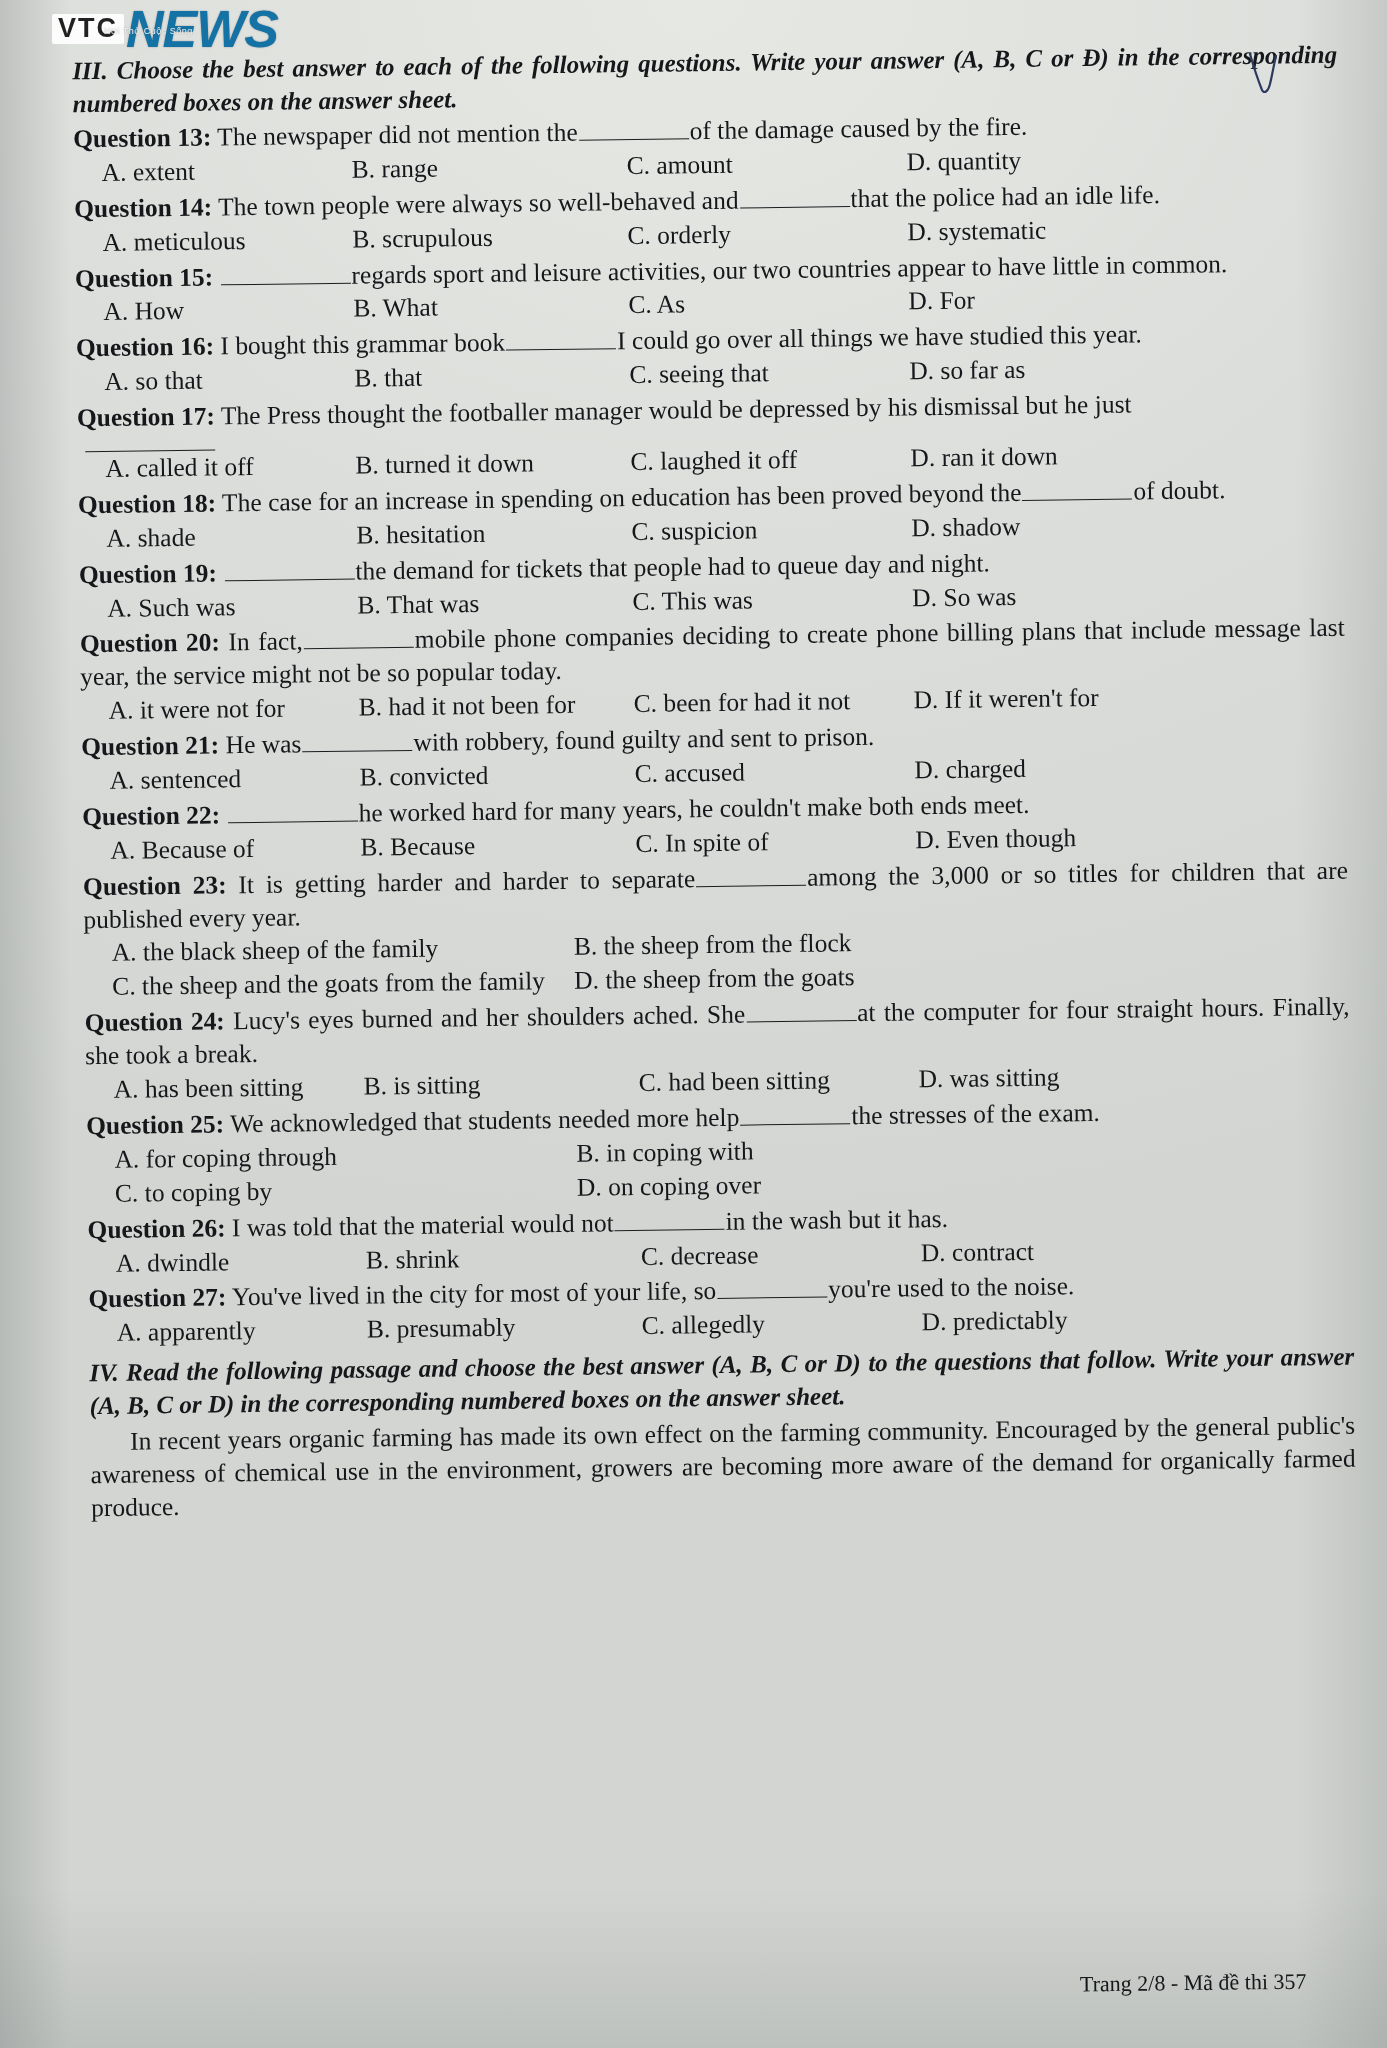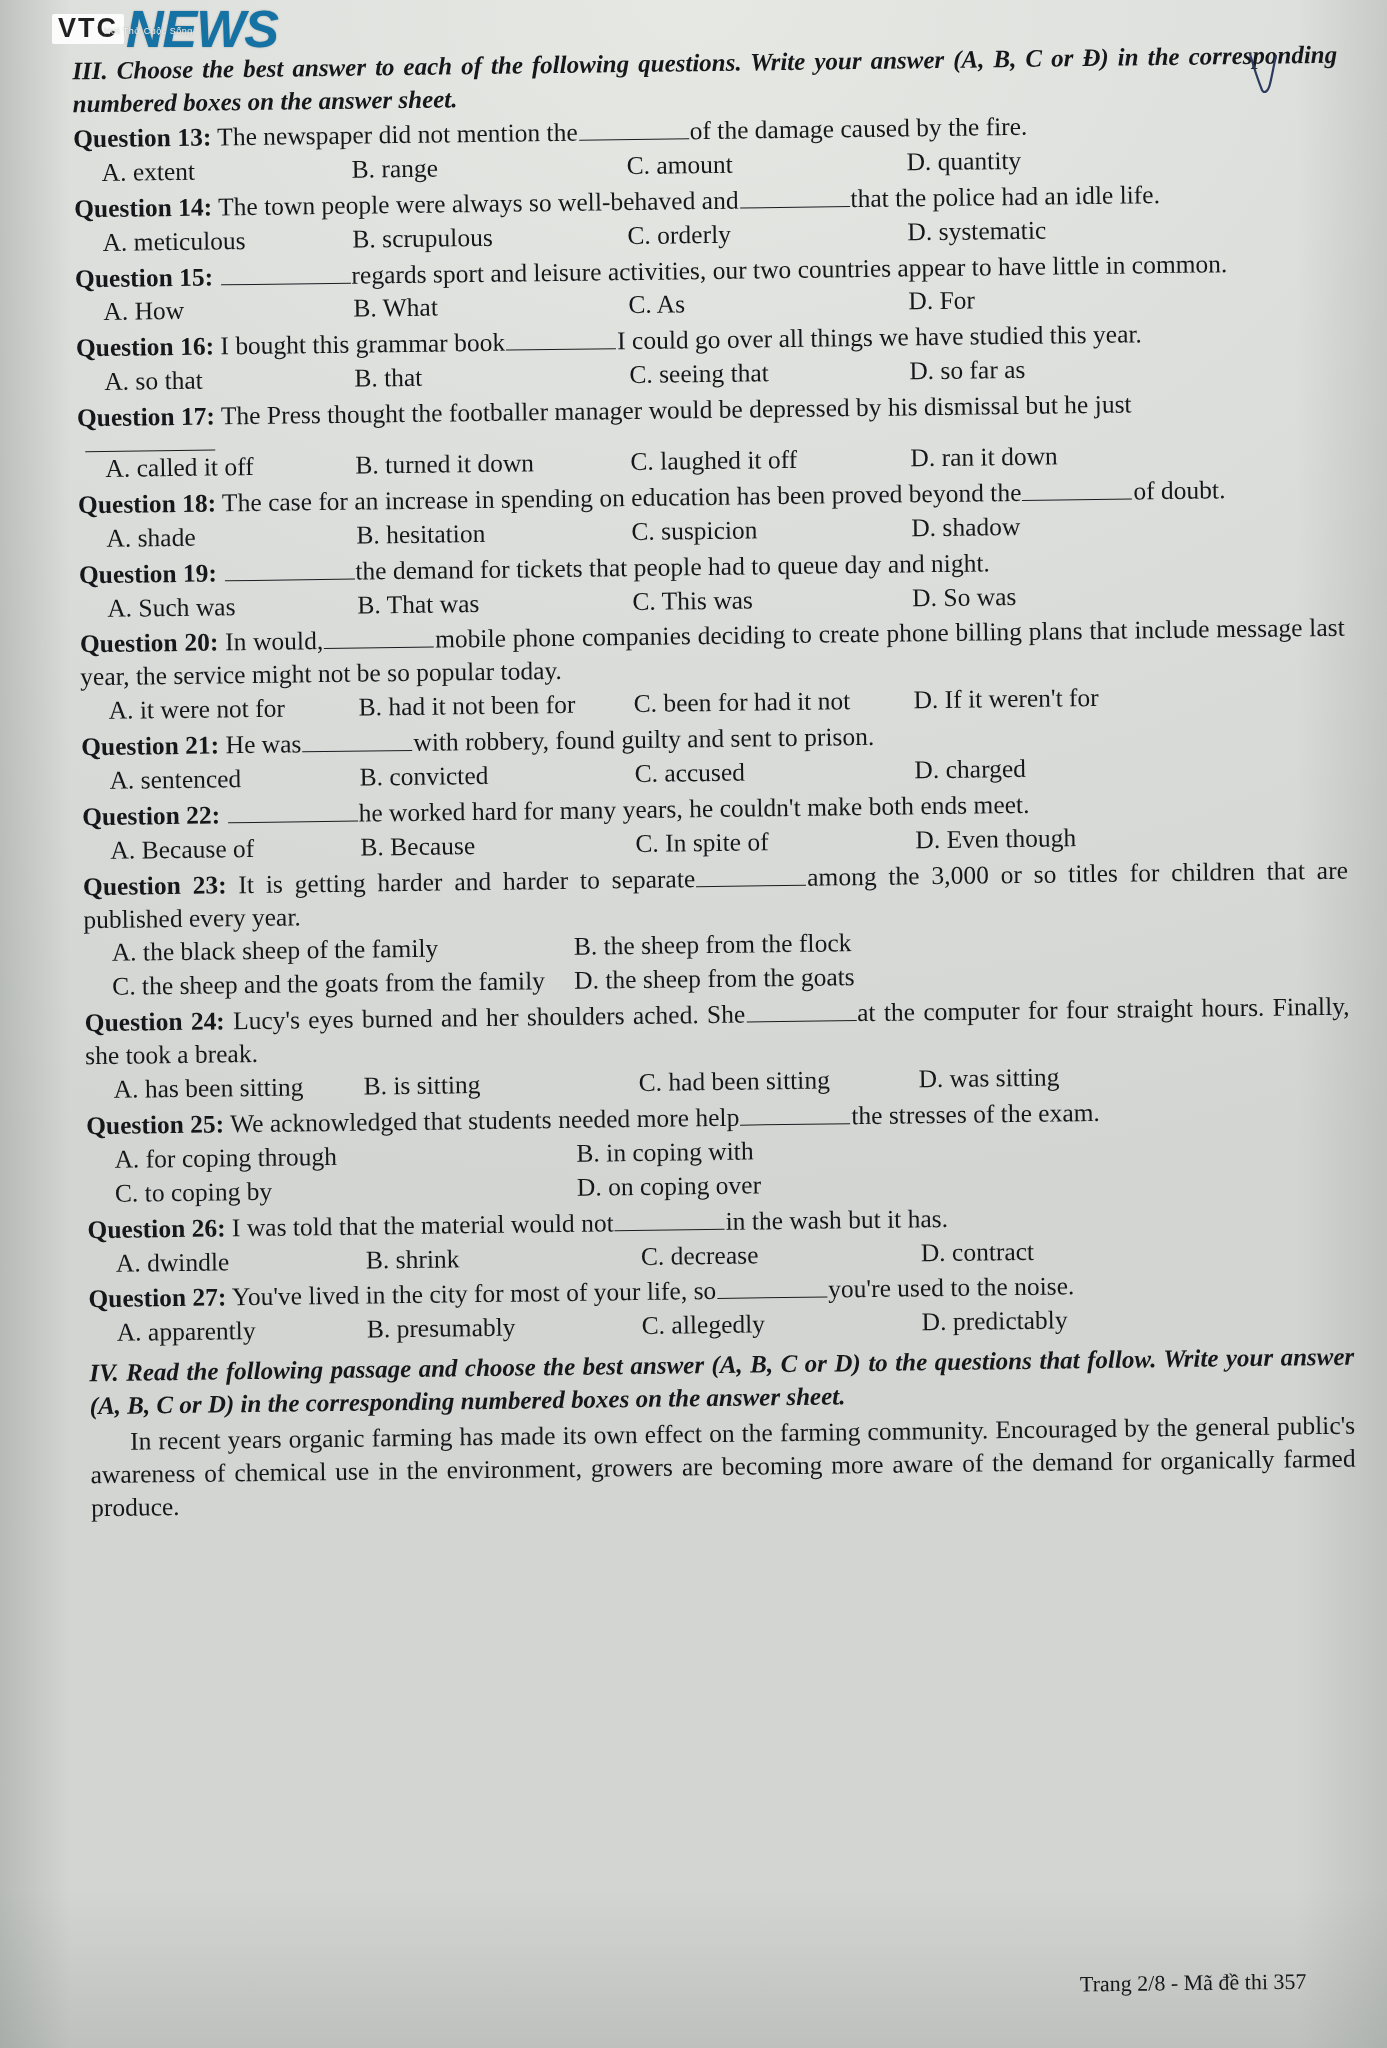--- a/index.html
+++ b/index.html
@@ -277,21 +277,21 @@
     </div>
     <div class="opts c4">
       <span class="o">A. Such was</span>
       <span class="o">B. That was</span>
       <span class="o">C. This was</span>
       <span class="o">D. So was</span>
     </div>
 
     <div class="q">
       <span class="lbl">Question 20:</span>
-      <span>In would,</span><span class="blank"></span><span>mobile phone companies deciding to create phone billing plans that include message last year, the service might not be so popular today.</span>
+      <span>In fact,</span><span class="blank"></span><span>mobile phone companies deciding to create phone billing plans that include message last year, the service might not be so popular today.</span>
     </div>
     <div class="opts c4">
       <span class="o">A. it were not for</span>
       <span class="o">B. had it not been for</span>
       <span class="o">C. been for had it not</span>
       <span class="o">D. If it weren't for</span>
     </div>
 
     <div class="q">
       <span class="lbl">Question 21:</span>

